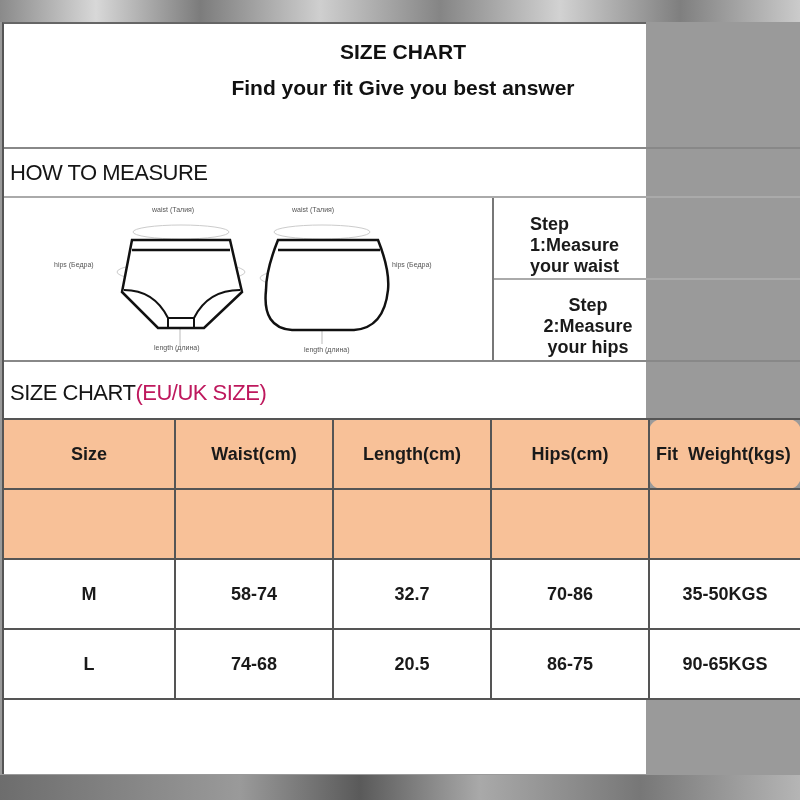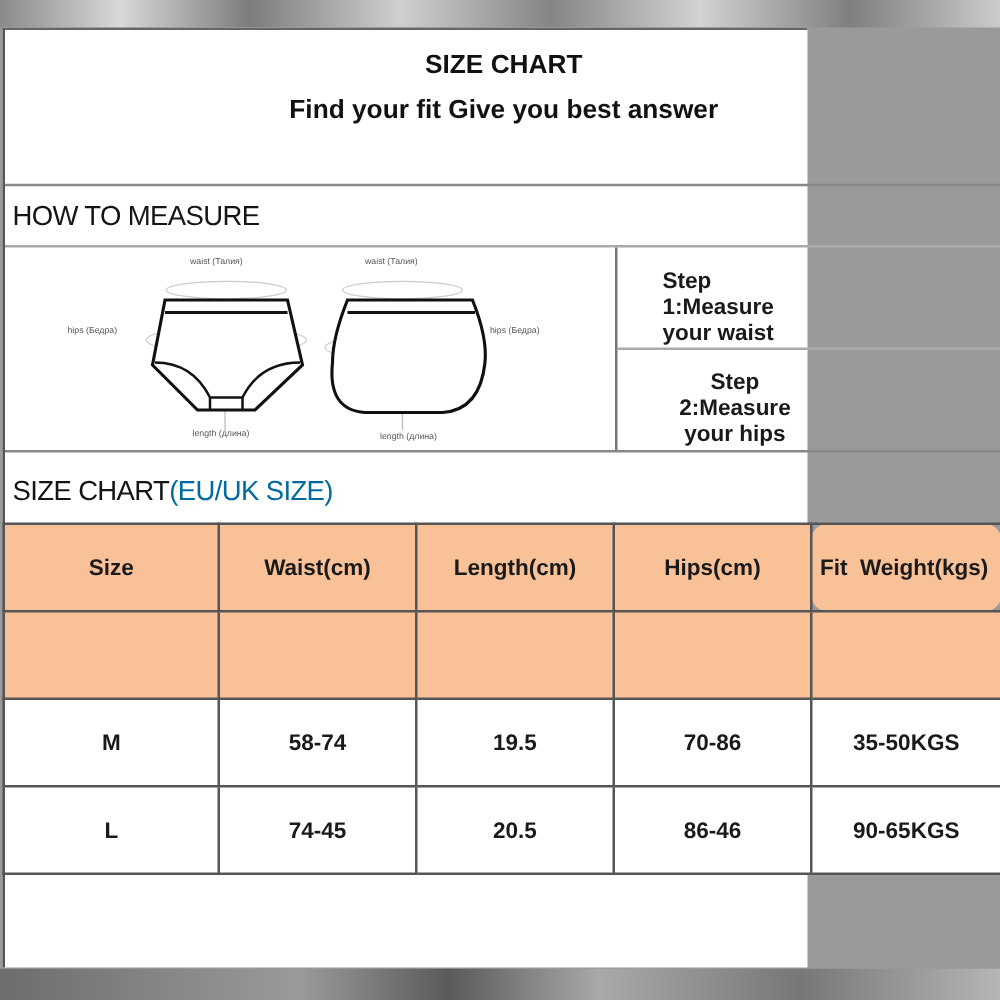--- a/index.html
+++ b/index.html
@@ -4,21 +4,21 @@
 <style>
   html,body{margin:0;padding:0;}
   body{width:800px;height:800px;position:relative;overflow:hidden;background:#9a9a9a;font-family:"Liberation Sans","DejaVu Sans",sans-serif;}
   .bg-top{position:absolute;left:0;top:0;width:800px;height:22px;background:linear-gradient(90deg,#8a8a8a 0%,#d8d8d8 12%,#7c7c7c 25%,#cfcfcf 40%,#858585 55%,#d2d2d2 70%,#7f7f7f 85%,#cbcbcb 100%);}
   .bg-bottom{position:absolute;left:0;top:775px;width:800px;height:25px;background:linear-gradient(90deg,#6d6d6d 0%,#9a9a9a 30%,#5a5a5a 45%,#a9a9a9 60%,#777 80%,#b5b5b5 100%);}
   .panel{position:absolute;left:2px;top:22px;width:644px;height:752px;background:#fff;border-left:2px solid #555;border-top:2px solid #666;box-sizing:border-box;}
   .hline{position:absolute;left:0;height:2px;background:#888;}
   .vline{position:absolute;width:2px;background:#777;}
   .title{position:absolute;left:0;width:798px;text-align:center;font-weight:bold;color:#111;}
   .section-title{position:absolute;left:6px;font-weight:normal;font-size:22px;color:#151515;letter-spacing:-0.5px;}
-  .accent{color:#0369a1;}
+  .accent{color:#be185d;}
   .step{position:absolute;left:494px;font-weight:bold;font-size:18px;color:#1a1a1a;margin-left:32px;}
   .diagram-label{position:absolute;font-size:7px;color:#555;white-space:nowrap;}
   table.size{position:absolute;left:2px;top:418px;width:798px;border-collapse:collapse;table-layout:fixed;}
   table.size td, table.size th{border:2px solid #555;text-align:center;font-weight:bold;font-size:18px;color:#1a1a1a;padding:0;}
   table.size th{background:#f8c198;height:68px;font-size:18px;margin-top:44px;}
   table.size tr.blank td{background:#f8c198;height:68px;}
   table.size tr.data td{background:#fff;height:68px;}
 </style>
 </head>
 <body>
@@ -95,27 +95,27 @@
   <tr class="blank">
     <td></td>
         <td></td>
         <td></td>
         <td></td>
         <td></td>
   </tr>
   <tr class="data">
     <td>M</td>
     <td>58-74</td>
-    <td>19.5</td>
+    <td>32.7</td>
     <td>70-86</td>
     <td>35-50KGS</td>
   </tr>
   <tr class="data">
     <td>L</td>
-    <td>74-45</td>
+    <td>74-68</td>
     <td>20.5</td>
-    <td>86-46</td>
+    <td>86-75</td>
     <td>90-65KGS</td>
   </tr>
 </tbody>
   </table>
 
 <div class="bg-bottom"></div>
 
 </body></html>

